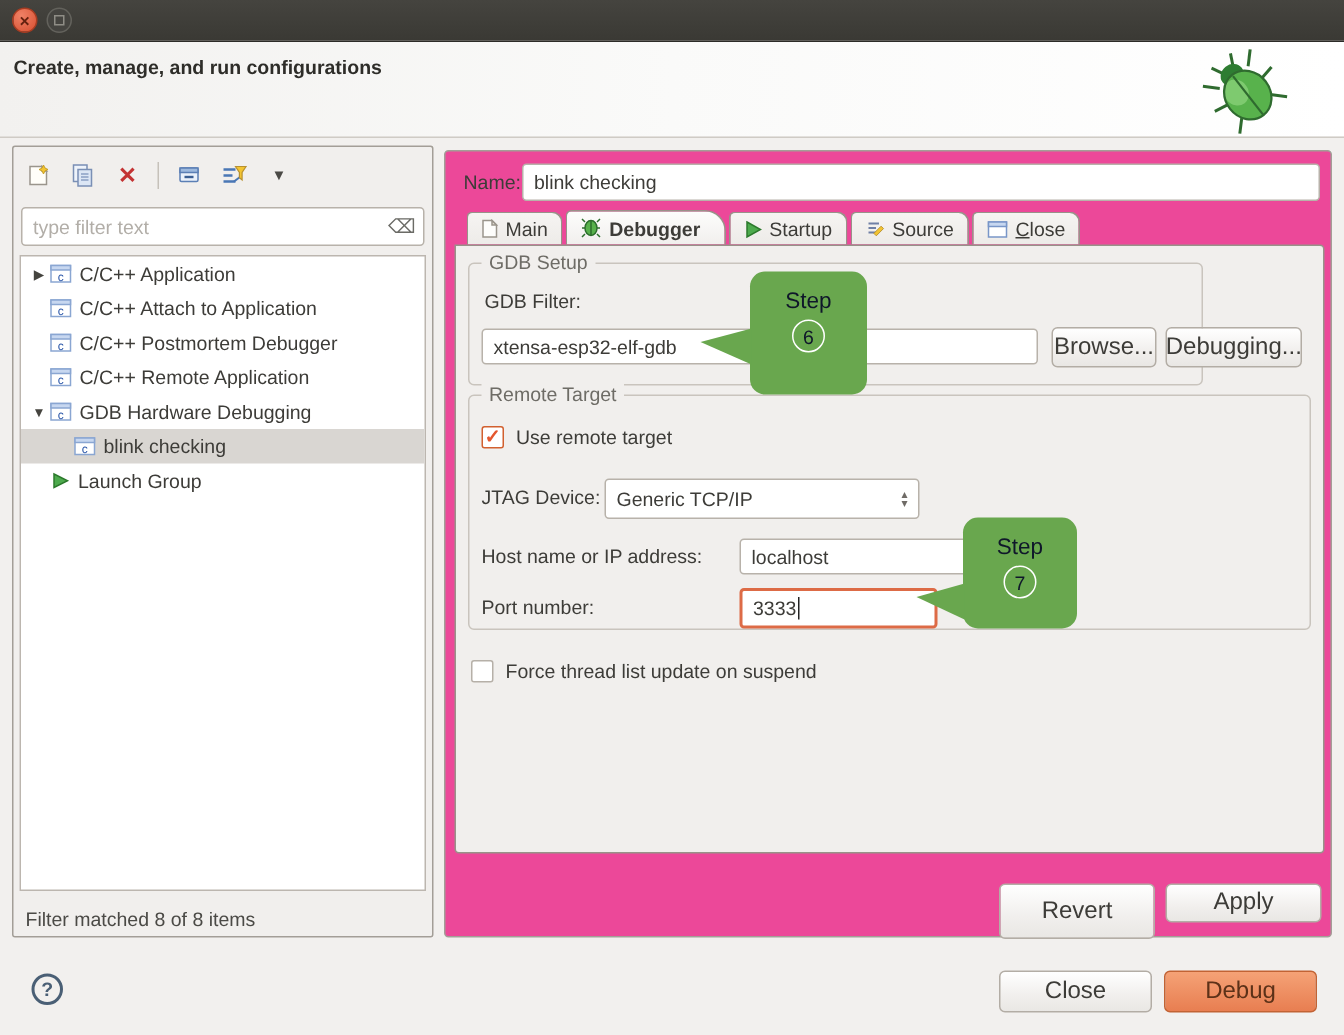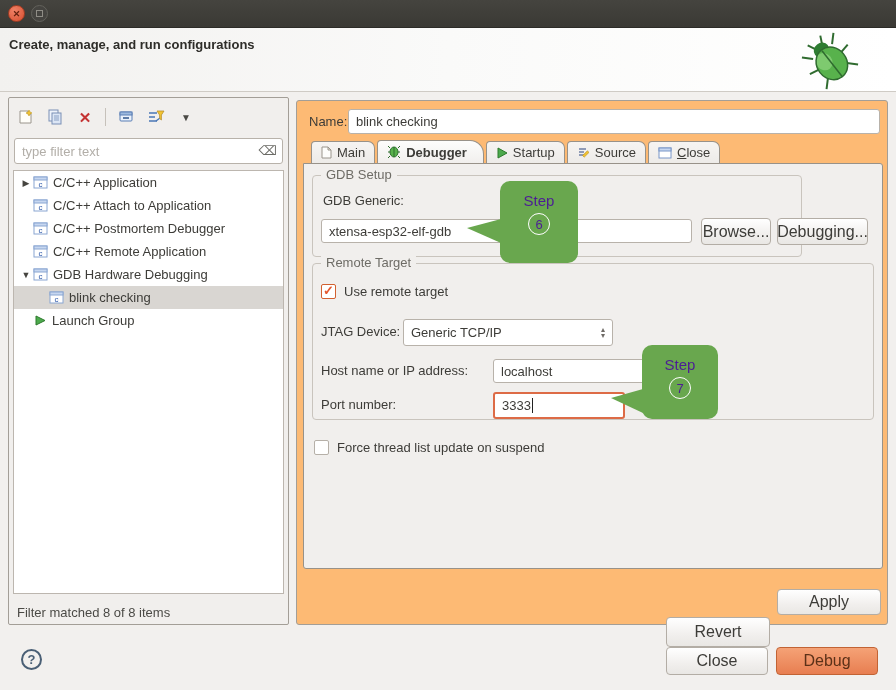--- a/index.html
+++ b/index.html
@@ -23,21 +23,21 @@
   .header { position:absolute; left:0; top:28px; width:896px; height:64px;
     background:linear-gradient(to right,#f2f1ef 0%,#fafaf9 50%,#ffffff 100%);
     border-bottom:1px solid #cfcbc5; }
   .header .subtitle { position:absolute; left:9px; top:9px; font-weight:bold; color:#2e2d29; }
   .header .bug { position:absolute; right:34px; top:3px; }
 
   
   .leftpanel { position:absolute; left:8px; top:97px; width:281px; height:528px;
     background:#f1efed; border:1px solid #a39e97; border-radius:2px; }
   .rightpanel { position:absolute; left:296px; top:100px; width:592px; height:525px;
-    background:#fdba74; border:1px solid #a39e97; border-radius:3px; }
+    background:#ec4899; border:1px solid #a39e97; border-radius:3px; }
 
   
   .toolbar { position:absolute; left:6px; top:5px; height:28px; display:flex; align-items:center; gap:10px; }
   .tool { width:20px; height:20px; display:flex; align-items:center; justify-content:center; }
   .tool-sep { width:1px; height:18px; background:#c6c1ba; }
   .del-x { color:#c43333; font-size:15px; font-weight:bold; line-height:1; }
   .caret { color:#4a4945; font-size:10px; }
 
   
   .filterwrap { position:absolute; left:5px; top:40px; width:269px; height:26px;border-radius:10px; }
@@ -100,40 +100,40 @@
   .combo { left:90px; top:55px; width:210px; height:27px; display:flex; align-items:center; }
   .combo .val { flex:1; }
   .spinner { display:flex; flex-direction:column; font-size:8px; line-height:6px;
     color:#6f6b66; padding-left:6px; }
 
   .portfield { left:180px; top:128px; width:132px; height:27px;
     border:2px solid #dd6b46; display:flex; align-items:center; }
   .cursor { display:inline-block; width:1px; height:15px; background:#222; margin-left:1px; }
 
   
-  .callout { position:absolute; background:#69a74e; border-radius:10px; color:#4c1d95;
+  .callout { position:absolute; background:#69a74e; border-radius:10px; color:#0f172a;
     display:flex; flex-direction:column; align-items:center; z-index:5; }
   .callout .steptxt { margin-top:11px; font-size:15px; }
   .callout .num { margin-top:4px; width:22px; height:22px; border:1.5px solid #fff;
     border-radius:50%; display:flex; align-items:center; justify-content:center; font-size:13px; }
   .callout .tail { position:absolute; width:0; height:0;
     border-top:9px solid transparent; border-bottom:15px solid transparent; }
   .c6 { left:500px; top:181px; width:78px; height:82px; }
   .c6 .tail { left:-33px; top:38px; border-right:34px solid #69a74e; }
   .c7 { left:642px; top:345px; width:76px; height:74px; }
   .c7 .tail { left:-31px; top:44px; border-right:32px solid #69a74e; }
 
   
   .help { position:absolute; left:21px; top:649px; width:21px; height:21px; border-radius:50%;
     border:2px solid #4a5f75; color:#4a5f75; font-weight:bold; font-size:13px;
     display:flex; align-items:center; justify-content:center; background:transparent; }
   .b-close { left:666px; top:647px; width:102px; height:28px; }
   .b-debug { left:776px; top:647px; width:102px; height:28px;
     background:linear-gradient(#f5a276,#e87e51); border:1px solid #c26334; color:#5c3118; }
-  .b-revert { left:369px; top:516px; width:104px; height:30px; }
+  .b-revert { left:369px; top:488px; width:104px; height:37px; }
   .b-apply { left:480px; top:488px; width:104px; height:26px; }
 </style>
 </head>
 <body>
 
 <div class="win">
 
   <div class="titlebar">
     <div class="tb-btn tb-close">✕</div>
     <div class="tb-btn tb-max">
@@ -332,21 +332,21 @@
             <rect x="1" y="1" width="12" height="3" fill="#c7d7f0" stroke="#7996c8"></rect>
           </svg>
         <span class="mn">Close</span>
       </div>
     </div>
 
     <div class="content">
 
       <div class="group g-gdb">
         <span class="legend">GDB Setup</span>
-        <span class="flabel" style="left:10px; top:17px;">GDB Generic:</span>
+        <span class="flabel" style="left:10px; top:17px;">GDB Filter:</span>
         <input class="field" style="left: 8px; top: 43px; width: 371px;" type="text" value="xtensa-esp32-elf-gdb">
         <div class="btn" style="left:388px; top:42px; width:70px; height:27px;">Browse...</div>
         <div class="btn" style="left:464px; top:42px; width:91px; height:27px;">Debugging...</div>
       </div>
 
       <div class="group g-remote">
         <span class="legend">Remote Target</span>
 
         <span class="chk on" style="left:8px; top:20px;"></span>
         <span class="flabel" style="left:31px; top:20px;">Use remote target</span>

